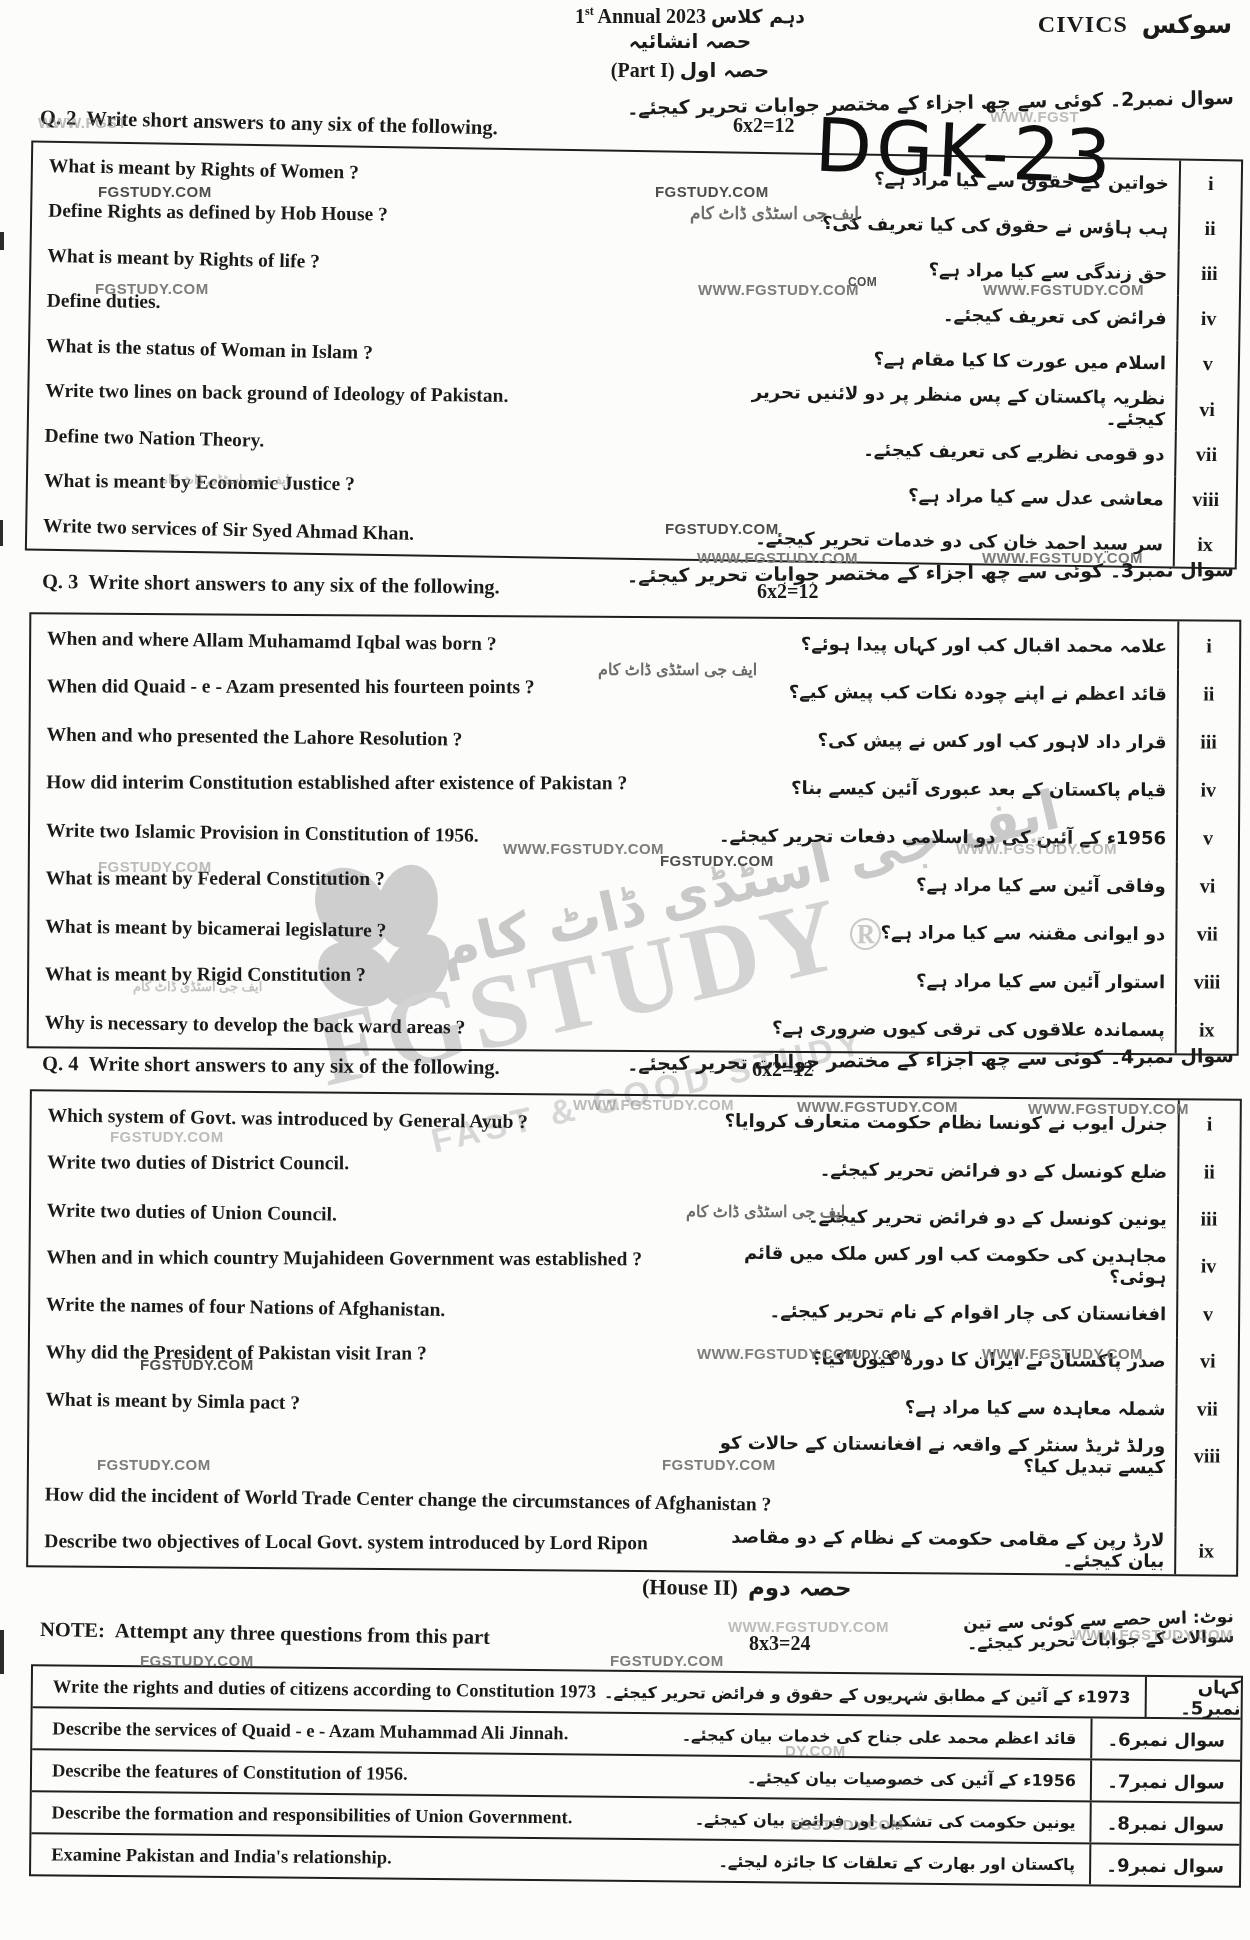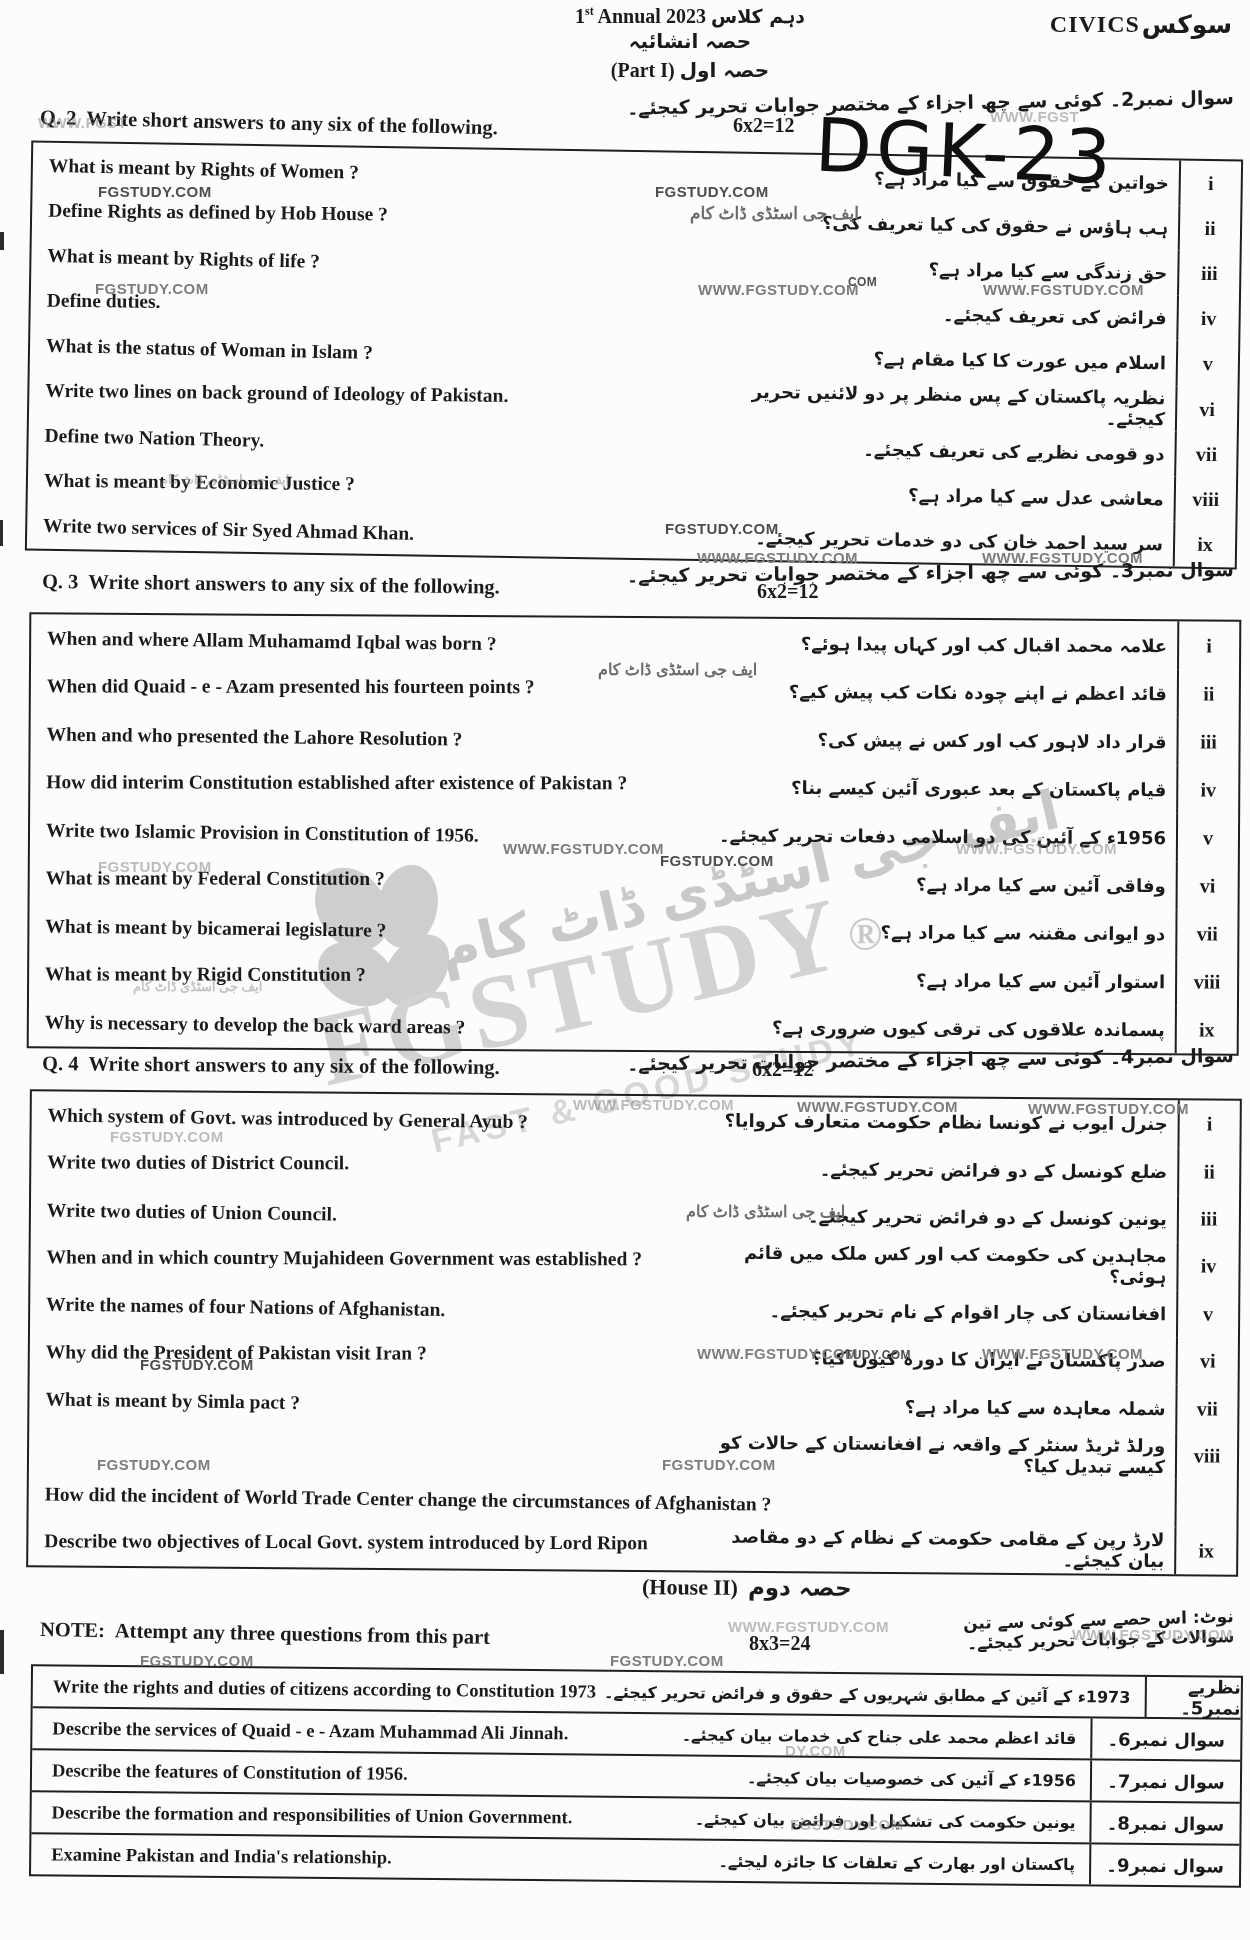--- a/index.html
+++ b/index.html
@@ -10,21 +10,21 @@
   sup{font-size:.6em;}
 
   
   .time-marks{position:absolute;left:22px;top:10px;width:320px;direction:rtl;
       font-weight:700;font-size:20px;}
   .center-head{position:absolute;left:515px;top:4px;width:350px;text-align:center;}
   .center-head .l1{font-weight:700;font-size:20px;}
   .center-head .l1 .ur{font-size:19px;}
   .center-head .l2{font-weight:700;font-size:20px;margin-top:1px;}
   .center-head .l3{font-weight:700;font-size:20px;margin-top:5px;}
-  .subject{position:absolute;right:18px;top:10px;display:flex;gap:2px;align-items:center;}
+  .subject{position:absolute;right:18px;top:10px;display:flex;gap:14px;align-items:center;}
   .subject .en{font-weight:700;font-size:24px;letter-spacing:1px;}
   .subject .ur{font-weight:700;font-size:25px;}
 
   .dgk{position:absolute;left:815px;top:108px;font-family:"DejaVu Sans",sans-serif;
        font-size:74px;font-weight:500;letter-spacing:4px;color:#101010;
        transform:rotate(2.5deg);z-index:4;}
 
   
   .qhead{position:absolute;display:flex;gap:10px;font-weight:700;font-size:20.5px;
          transform-origin:left center;z-index:2;}
@@ -306,21 +306,21 @@
     <span>NOTE:</span>
     <span>Attempt any three questions from this part</span>
   </div>
   <div class="marks" style="left:742px;top:1632px;margin-left:7px;">8x3=24</div>
   <div class="qhead-ur ur" style="top:1606px;width:320px;font-size:17px;transform:rotate(-1.5deg);">نوٹ: اس حصے سے کوئی سے تین سوالات کے جوابات تحریر کیجئے۔</div>
 
   <div class="ptable">
     <div class="prow">
         <div class="pen">Write the rights and duties of citizens according to Constitution 1973</div>
         <div class="pur ur" dir="rtl">1973ء کے آئین کے مطابق شہریوں کے حقوق و فرائض تحریر کیجئے۔</div>
-        <div class="plabel ur">نظریے نمبر5۔</div>
+        <div class="plabel ur">کہاں نمبر5۔</div>
       </div>
     <div class="prow">
         <div class="pen">Describe the services of Quaid - e - Azam  Muhammad Ali Jinnah.</div>
         <div class="pur ur" dir="rtl">قائد اعظم محمد علی جناح کی خدمات بیان کیجئے۔</div>
         <div class="plabel ur">سوال نمبر6۔</div>
       </div>
     <div class="prow">
         <div class="pen">Describe the features of Constitution of 1956.</div>
         <div class="pur ur" dir="rtl">1956ء کے آئین کی خصوصیات بیان کیجئے۔</div>
         <div class="plabel ur">سوال نمبر7۔</div>

